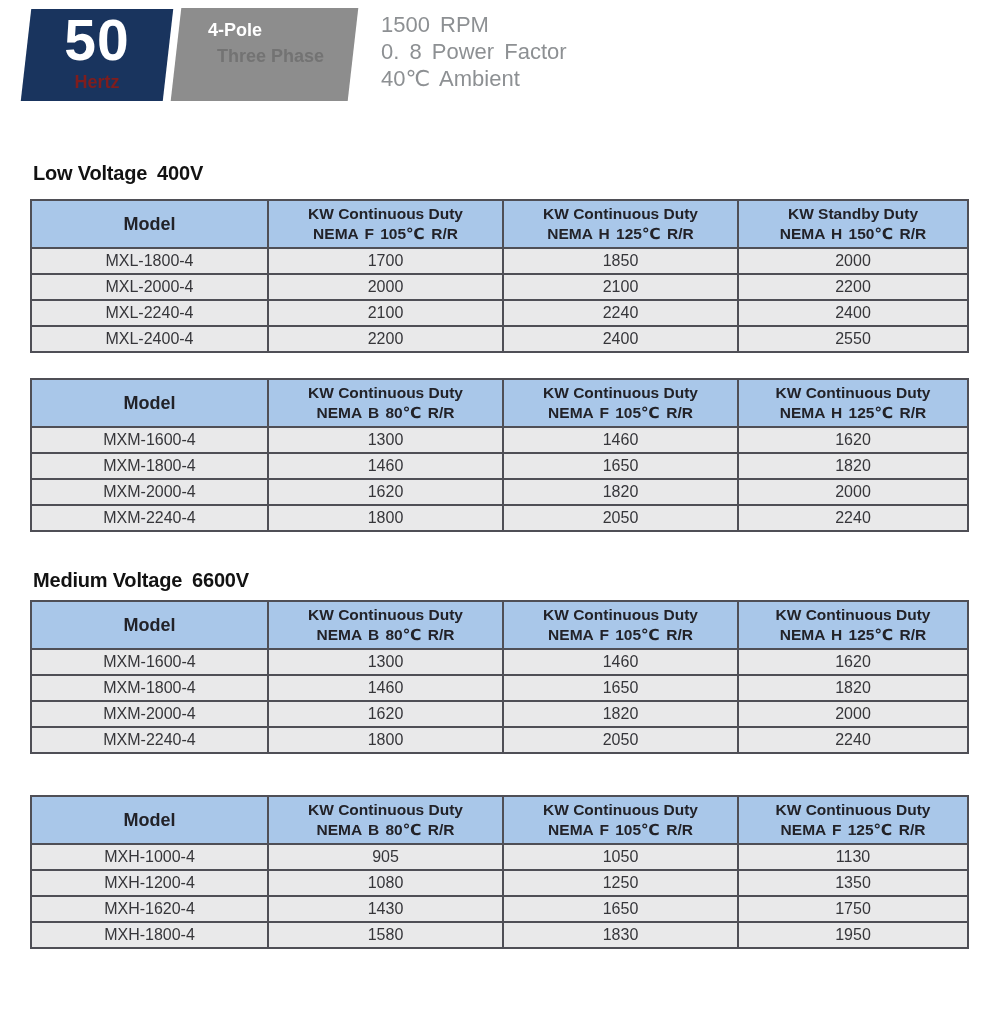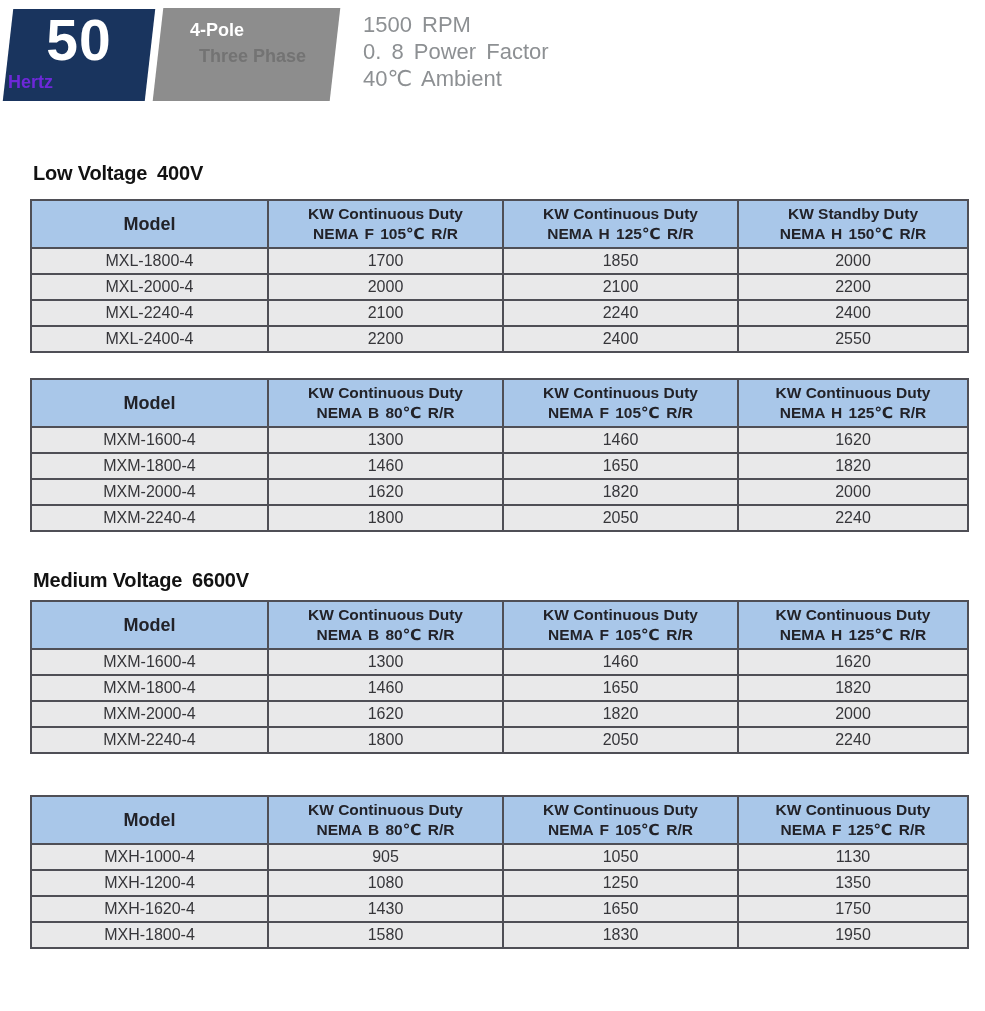--- a/index.html
+++ b/index.html
@@ -2,31 +2,31 @@
 <html><head>
 <meta charset="utf-8">
 <style>
   html,body { margin:0; padding:0; background:#ffffff; }
   .page {
     position:relative; width:985px; height:1011px; background:#ffffff;
     font-family:"Liberation Sans","DejaVu Sans",sans-serif; overflow:hidden;
   }
 
   
-  .banner { position:absolute; left:0; top:0; width:862px; height:115px; }
+  .banner { position:absolute; left:18px; top:0; width:862px; height:115px; }
   .shape { position:absolute; transform:skewX(-6.5deg); }
   .shape.navy { left:8px; top:9px; width:142px; height:92px; background:#19345e; }
   .shape.grayp { left:158px; top:8px; width:177px; height:93px; background:#8d8d8d; }
   .freq-num {
     position:absolute; left:8px; top:9px; width:142px; text-align:center;
     color:#ffffff; font-weight:bold; font-size:57px; line-height:62px; letter-spacing:1px;
   }
   .freq-unit {
-    position:absolute; left:8px; top:72px; width:142px; text-align:left;
-    color:#6d28d9; font-weight:bold; font-size:18px;
+    position:absolute; left:8px; top:72px; width:142px; text-align:center;
+    color:#7f1d1d; font-weight:bold; font-size:18px;
   }
   .pole-label {
     position:absolute; left:190px; top:20px;
     color:#ffffff; font-weight:bold; font-size:18px;
   }
   .phase-label {
     position:absolute; left:199px; top:46px;
     color:#737373; font-weight:bold; font-size:18px;
   }
   .specs {

